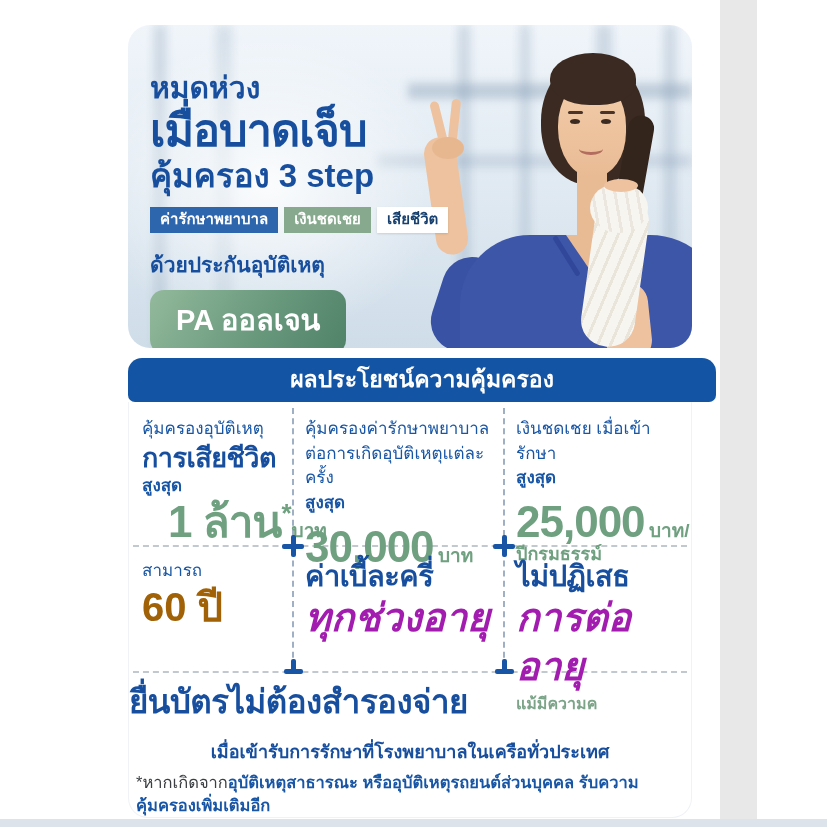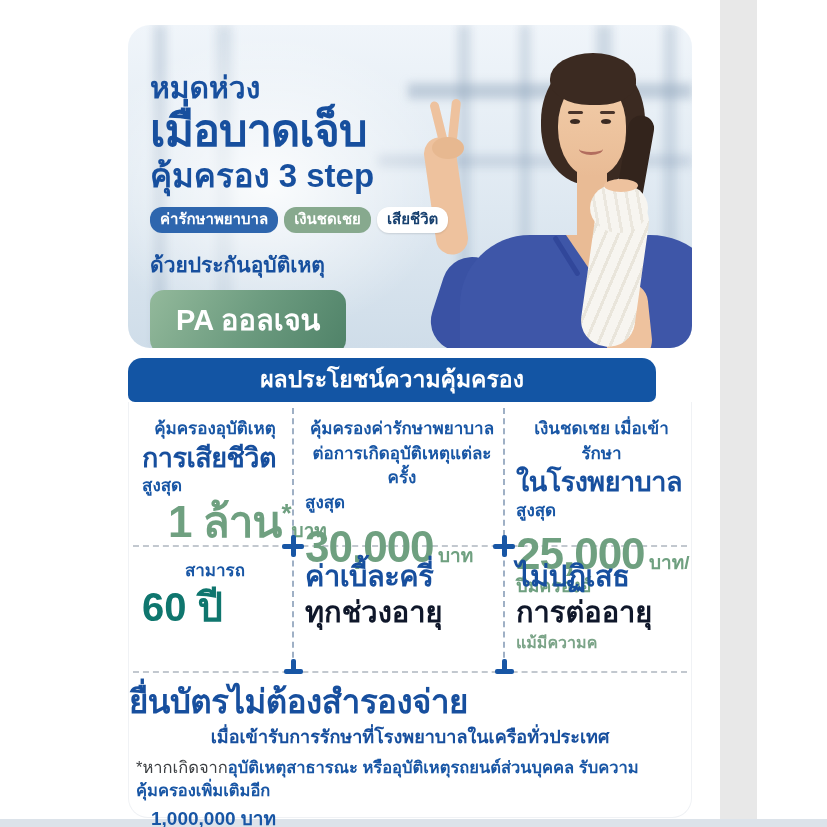--- a/index.html
+++ b/index.html
@@ -52,71 +52,71 @@
   .cast-fist { left:182px; top:138px; width:58px; height:50px; border-radius:50%;
     background:repeating-linear-gradient(80deg,#f7f5f0 0 8px,#ebe7de 8px 11px); }
   .fist-skin { left:196px; top:134px; width:34px; height:13px; background:#eec29e; border-radius:50%; }
 
   
   .hero-text { position:absolute; left:22px; top:46px; z-index:3; }
   .t1 { font-size:30px; font-weight:bold; color:#174f9e; line-height:1.15; }
   .t2 { font-size:45px; font-weight:bold; color:#174f9e; line-height:1.1; letter-spacing:-1px; }
   .t3 { font-size:33px; font-weight:bold; color:#174f9e; line-height:1.15; margin-top:2px; }
   .pills { display:flex; gap:6px; margin-top:12px; }
-  .pill { font-size:15px; font-weight:bold; padding:3px 10px 5px; border-radius:12px; line-height:1.2; }
+  .pill { font-size:15px; font-weight:bold; padding:3px 10px 5px; border-radius:0; line-height:1.2; }
   .pill.p1 { background:#2e66ae; color:#fff; }
   .pill.p2 { background:#87a98e; color:#fff; }
   .pill.p3 { background:#ffffff; color:#17406f; box-shadow:0 1px 2px rgba(0,0,0,.12); }
   .subtitle { margin-top:15px; font-size:21px; color:#174f9e; font-weight:bold; }
   .badge { display:inline-block; margin-top:9px; padding:7px 26px 11px; border-radius:14px;
     background:linear-gradient(120deg,#93b99b 0%,#6d9c80 50%,#4f8268 100%);
     color:#fff; font-size:29px; font-weight:bold; }
 
   
-  .bar { margin-top:10px; width:528px; height:44px; background:#1355a4; border-radius:14px 14px 7px 7px;
+  .bar { margin-top:10px; width:588px; height:44px; background:#1355a4; border-radius:14px 14px 7px 7px;
     color:#fff; font-size:23px; font-weight:bold; text-align:center; line-height:42px; }
   .panel { background:#fff; border:1px solid #f0f2f5; border-top:none; border-radius:0 0 20px 20px; }
 
   .grid-wrap { position:relative; width:562px; height:272px; }
   .vdash { position:absolute; top:6px; height:260px; border-left:2px dashed #9fb0c5; }
   .vd1{ left:163px; } .vd2{ left:374px; }
   .hdash { position:absolute; left:4px; right:4px; border-top:2px dashed #c2c8cf; }
   .hd1{ top:143px; } .hd2{ top:269px; }
   .plus { position:absolute; width:22px; height:22px; z-index:2; }
   .plus::before { content:""; position:absolute; left:0; top:9px; width:22px; height:5px; background:#1856a5; border-radius:2px; }
   .plus::after  { content:""; position:absolute; left:9px; top:0; width:5px; height:22px; background:#1856a5; border-radius:2px; }
   .pl1{ left:153px; top:133px; } .pl2{ left:364px; top:133px; }
   .tcap { position:absolute; width:20px; height:16px; z-index:2; }
   .tcap::before { content:""; position:absolute; left:8px; top:0; width:5px; height:13px; background:#1856a5; border-radius:2px; }
   .tcap::after  { content:""; position:absolute; left:1px; top:10px; width:19px; height:5px; background:#1856a5; border-radius:2px; }
   .tc1{ left:154px; top:257px; } .tc2{ left:365px; top:257px; }
 
   .grid { position:absolute; left:0; top:0; width:562px; height:272px;
     display:grid; grid-template-columns:163px 211px 188px; grid-template-rows:143px 129px; }
   .cell { padding:15px 4px 0 13px; }
-  .pre  { font-size:17px; font-weight:bold; color:#1856a5; line-height:1.45;text-align:center; }
+  .pre  { font-size:17px; font-weight:normal; color:#1856a5; line-height:1.45; }
   .ctitle { font-size:27px; font-weight:bold; color:#174f9e; line-height:1.2; letter-spacing:-0.5px; }
   .maxl { font-size:17px; font-weight:bold; color:#1856a5; line-height:1.4; }
   .amount-row { color:#6fa080; line-height:1.0; white-space:nowrap; }
   .amt-big { font-size:44px; font-weight:bold; letter-spacing:-1px; }
   .amt-mark { font-size:26px; font-weight:bold; vertical-align:top; }
   .amt-unit { font-size:19px; font-weight:bold; }
   .unit2 { font-size:18px; font-weight:bold; color:#6fa080; line-height:1.2; }
   .c1 .amount-row { padding-left:26px; margin-top:2px; }
   .c2 .amount-row, .c3 .amount-row { margin-top:10px; }
-  .green-big { font-size:40px; font-weight:bold; color:#0f766e; line-height:1.15; }
-  .green-mid { font-size:29px; font-weight:bold; color:#0f172a; line-height:1.25; }
+  .green-big { font-size:40px; font-weight:bold; color:#a16207; line-height:1.15; }
+  .green-mid { font-size:39px; font-weight:bold; color:#a21caf; line-height:1.25;font-style:italic; }
   .green-note { font-size:16px; font-weight:bold; color:#7ba488; }
   .r2 .ctitle { font-size:29px; }
   .c4, .c5, .c6 { padding-top:14px; }
 
   
   .footer-sec { width:562px; height:143px; padding-top:9px; }
   .f-head { text-align:left; font-size:33px; font-weight:bold; color:#174f9e; line-height:1.15; letter-spacing:-0.5px; }
-  .f-sub  { text-align:center; font-size:18px; font-weight:bold; color:#174f9e; margin-top:1px; }
+  .f-sub  { text-align:center; font-size:18px; font-weight:bold; color:#174f9e; margin-top:16px; }
   .f-note { padding:5px 2px 0 7px; font-size:16.5px; color:#3c3f42; line-height:1.4; }
   .f-note .hl { color:#1856a5; font-weight:bold; }
   .f-amt  { padding-left:22px; font-size:19px; font-weight:bold; color:#1856a5; margin-top:1px; }
 </style>
 </head>
 <body>
 
 <div class="page">
   <div class="side-strip"></div>
   <div class="bottom-band"></div>
@@ -195,24 +195,23 @@
             <div class="amount-row"><span class="amt-big">1 ล้าน</span><span class="amt-mark">*</span><span class="amt-unit">บาท</span></div>
           </div>
           <div class="cell c2">
             <div class="pre">คุ้มครองค่ารักษาพยาบาล</div>
             <div class="pre">ต่อการเกิดอุบัติเหตุแต่ละครั้ง</div>
             <div class="maxl">สูงสุด</div>
             <div class="amount-row"><span class="amt-big">30,000</span> <span class="amt-unit">บาท</span></div>
           </div>
           <div class="cell c3">
             <div class="pre">เงินชดเชย เมื่อเข้ารักษา</div>
-            <div class="ctitle">ในโรงพยาบาล</div>
             <div class="maxl">สูงสุด</div>
             <div class="amount-row"><span class="amt-big">25,000</span> <span class="amt-unit">บาท/</span></div>
-            <div class="unit2">ปีมครองอ์</div>
+            <div class="unit2">ปีกรมธรรม์</div>
           </div>
           <div class="cell c4 r2">
             <div class="pre">สามารถ</div>
             <div class="green-big">60 ปี</div>
           </div>
           <div class="cell c5 r2">
             <div class="ctitle">ค่าเบี้ละครี่</div>
             <div class="green-mid">ทุกช่วงอายุ</div>
           </div>
           <div class="cell c6 r2">

